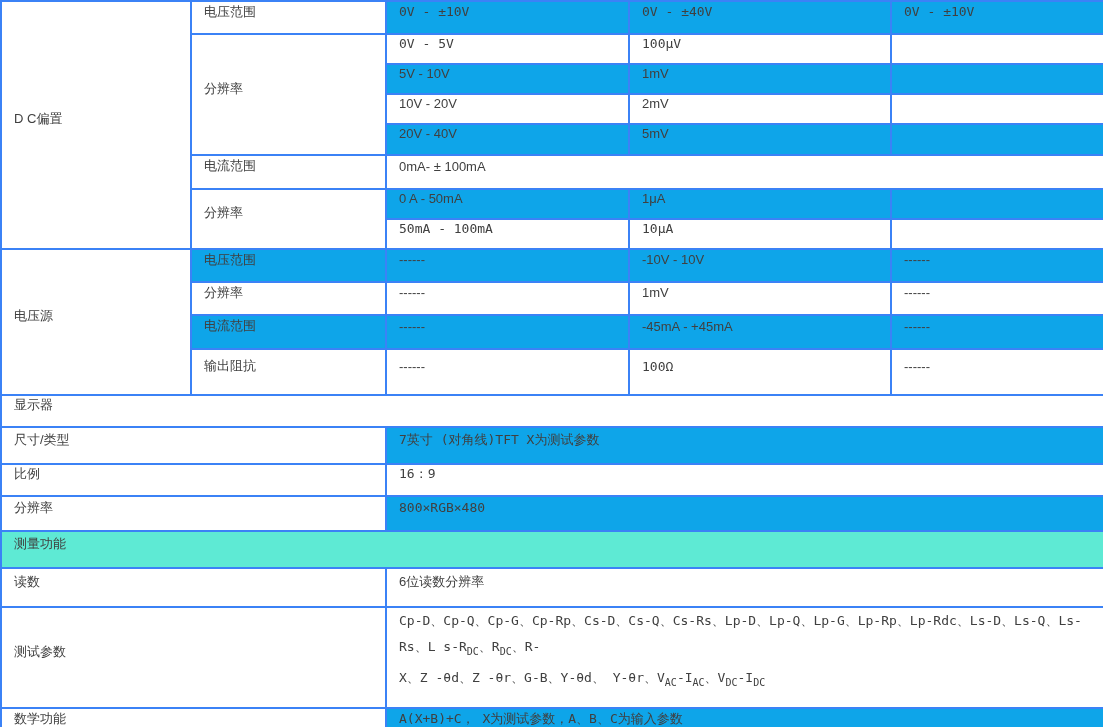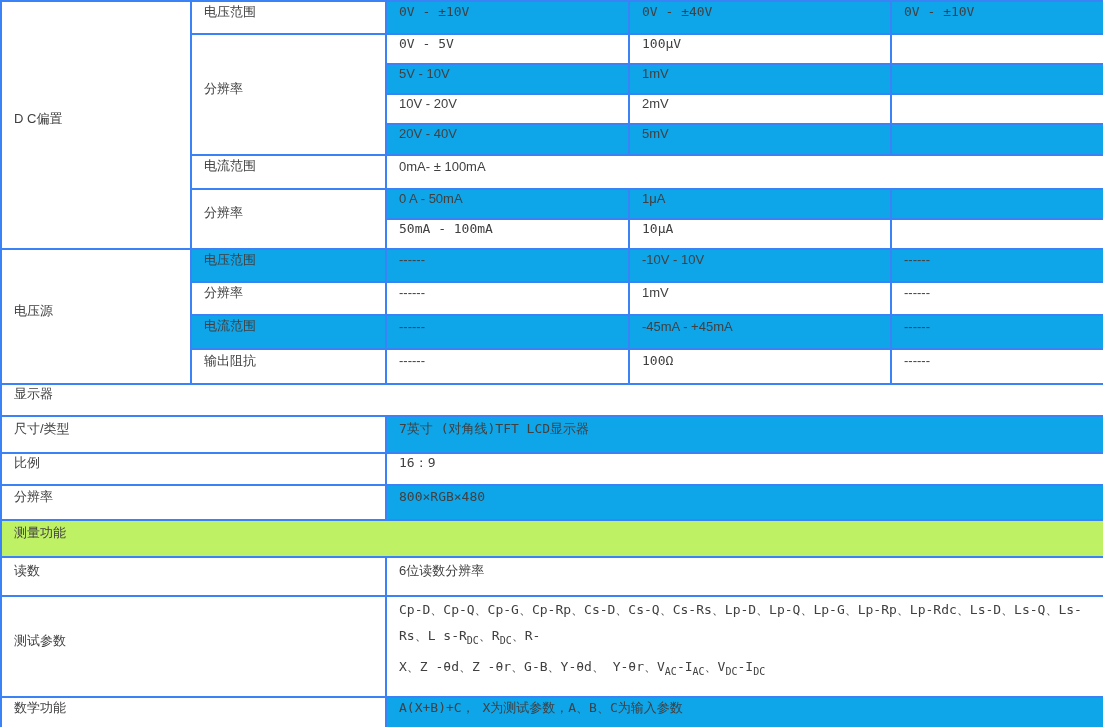--- a/index.html
+++ b/index.html
@@ -13,21 +13,21 @@
   }
   table.spec td{
     border:2px solid #3b82f6;
     padding:0 10px 12px 12px;
     font-size:13px;
     vertical-align:middle;
     overflow:hidden;
   }
   td.w{background:#FFFFFF;}
   td.g{background:#0ea5e9;}
-  td.peach{background:#bef264;}
+  td.peach{background:#5eead4;}
   td.top{vertical-align:top;padding-top:9px;}
   .mono{font-family:"DejaVu Sans Mono", monospace;font-size:12px;}
   .sub{font-size:10px;vertical-align:sub;}
   td.wrapcell{white-space:normal;line-height:26px;}
   td.nowrap{white-space:nowrap;}
 </style>
 </head>
 <body>
 
 <div class="spec-wrap">
@@ -97,33 +97,33 @@
     <td class="w nowrap">------</td>
     <td class="w nowrap">1mV</td>
     <td class="w nowrap">------</td>
   </tr>
   <tr style="height:34px">
     <td class="g nowrap">电流范围</td>
     <td class="g nowrap">------</td>
     <td class="g nowrap">-45mA - +45mA</td>
     <td class="g nowrap">------</td>
   </tr>
-  <tr style="height:35px">
+  <tr style="height:46px">
     <td class="w nowrap">输出阻抗</td>
     <td class="w nowrap">------</td>
     <td class="w mono nowrap">100Ω</td>
     <td class="w nowrap">------</td>
   </tr>
 
   <tr style="height:23px">
     <td colspan="5" class="w nowrap">显示器</td>
   </tr>
   <tr style="height:37px">
     <td colspan="2" class="w nowrap">尺寸/类型</td>
-    <td colspan="3" class="g mono nowrap">7英寸 (对角线)TFT LCD显示器</td>
+    <td colspan="3" class="g mono nowrap">7英寸 (对角线)TFT X为测试参数</td>
   </tr>
   <tr style="height:20px">
     <td colspan="2" class="w nowrap">比例</td>
     <td colspan="3" class="w mono nowrap">16：9</td>
   </tr>
   <tr style="height:35px">
     <td colspan="2" class="w nowrap">分辨率</td>
     <td colspan="3" class="g mono nowrap">800×RGB×480</td>
   </tr>
 

